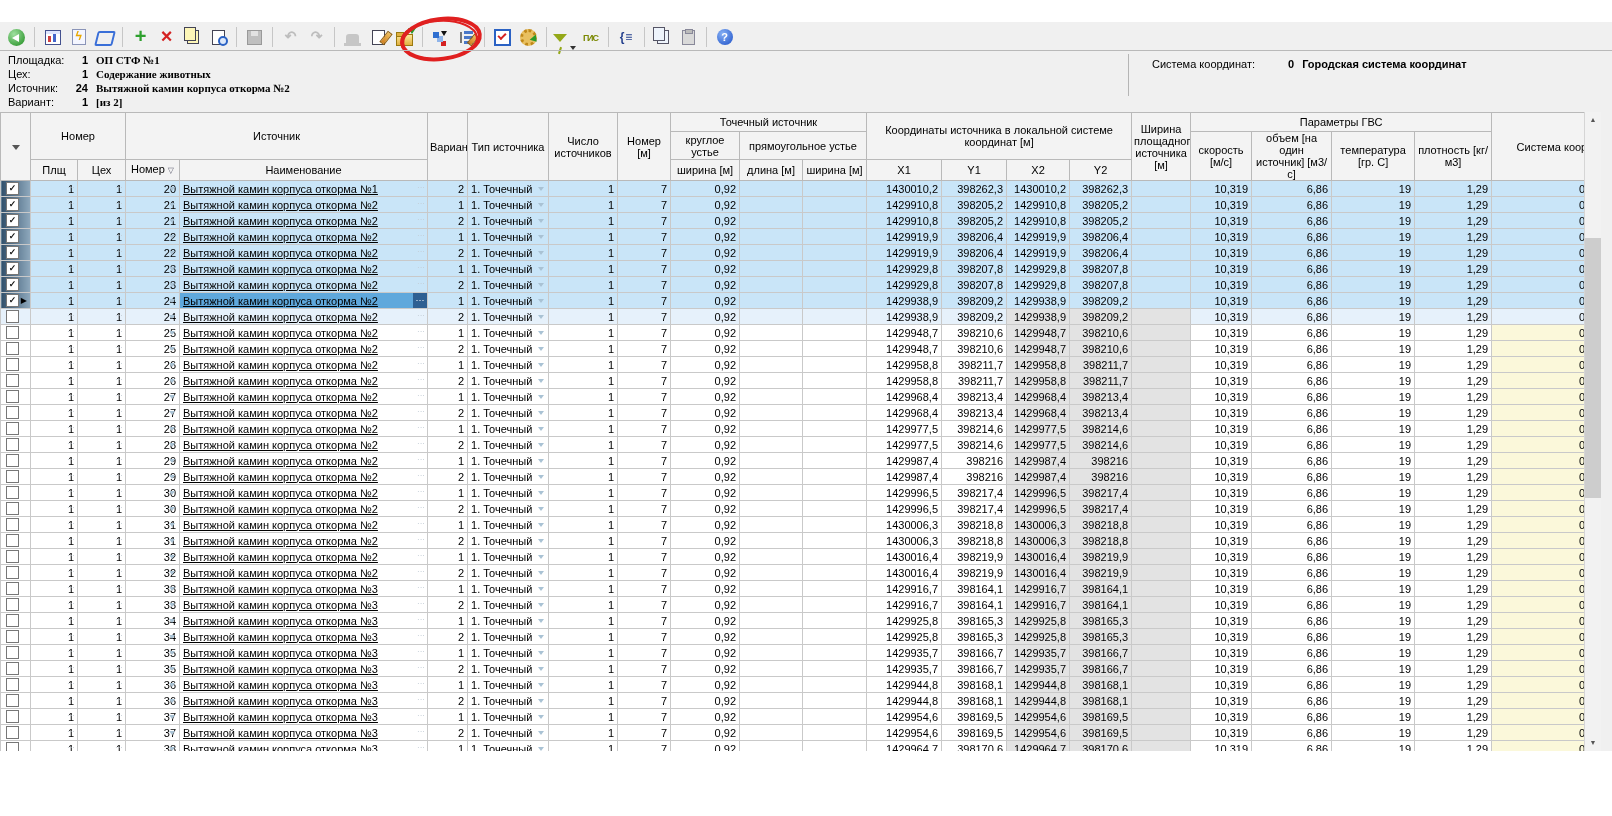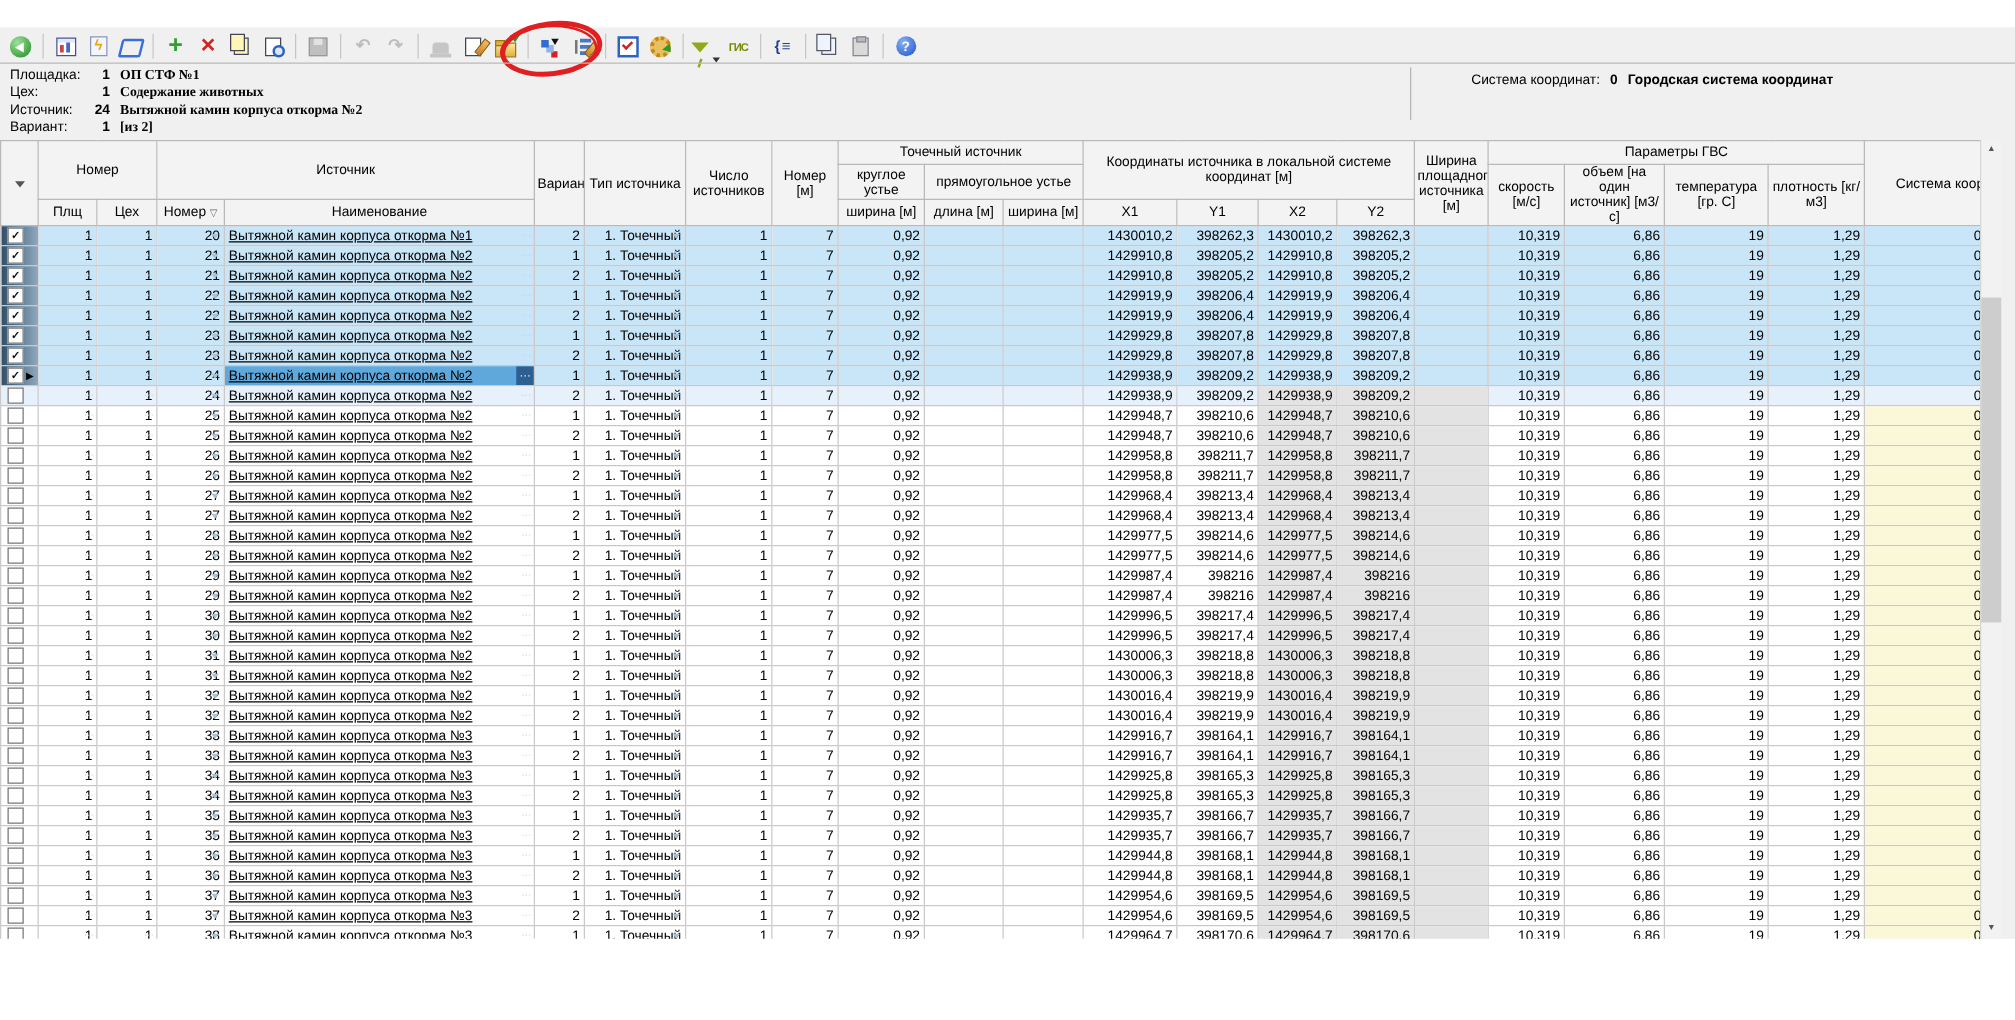--- a/index.html
+++ b/index.html
@@ -71,21 +71,21 @@
   .i-help::before{content:"?";color:#fff;font-weight:bold;font-size:11px;line-height:16px;}
   .redmark{position:absolute;left:398px;top:12px;width:86px;height:52px;pointer-events:none;}
   .tb-line{position:absolute;left:0;top:50px;width:1612px;height:1px;background:#b9b9b9;}
   
   .infopanel{position:absolute;left:8px;top:53px;font-size:11px;}
   .irow{display:flex;height:14px;align-items:center;}
   .ilbl{width:58px;}
   .inum{display:inline-block;width:22px;text-align:right;font-weight:bold;}
   .itxt{margin-left:8px;font-weight:bold;font-family:Liberation Serif, serif;}
   .info-divider{position:absolute;left:1128px;top:54px;width:1px;height:42px;background:#b5b5b5;}
-  .coordsys{position:absolute;left:1152px;top:58px;font-size:11px;display:flex;align-items:center;text-align:right;}
+  .coordsys{position:absolute;left:1152px;top:58px;font-size:11px;display:flex;align-items:center;}
   .cs-lbl{width:128px;}
   .cs-num{font-weight:bold;margin-left:8px;}
   .cs-txt{font-weight:bold;margin-left:8px;}
   
   .gridwrap{position:absolute;left:0;top:112px;width:1584px;height:639px;overflow:hidden;background:#fff;}
   table.grid{border-collapse:collapse;table-layout:fixed;width:1641px;font-size:11px;}
   table.grid th{border:1px solid #b9b9b9;background:#f3f3f3;font-weight:normal;font-size:11px;line-height:12px;padding:0 2px;text-align:center;overflow:hidden;white-space:normal;}
   table.grid thead tr:nth-child(1) th{height:18px;}
   table.grid thead tr:nth-child(2) th{height:18px;}
   table.grid thead tr:nth-child(3) th{height:17px;}
@@ -103,21 +103,21 @@
   .cb{width:11px;height:11px;background:#fff;border:1px solid #777;display:inline-flex;align-items:center;justify-content:center;font-size:9px;font-weight:bold;color:#111;line-height:9px;}
   .marker{font-size:8px;color:#000;line-height:10px;}
   td.tnum{text-align:right;padding-right:16px;}
   td.dots::after{content:"···";position:absolute;right:2px;top:2px;font-size:8px;color:#a5bccc;letter-spacing:0;}
   tr.rw td.dots::after{color:#c2cdd6;}
   td.chev::after{content:"";position:absolute;right:4px;top:6px;border:3px solid transparent;border-top:4px solid #a9c2d4;}
   td.nm{text-align:left;padding-right:16px;text-decoration:underline;}
   td.cur{background:#5fa8dc;}
   .editbtn{position:absolute;right:0;top:0;width:14px;height:15px;background:#2d5f92;color:#fff;font-size:9px;text-align:center;line-height:14px;letter-spacing:0;}
   td.r{text-align:right;padding-right:4px;}
-  td.tp{text-align:right;padding-right:14px;}
+  td.tp{text-align:left;padding-right:14px;}
   .sysval{display:inline-block;padding-left:84px;white-space:nowrap;}
   .hsort::after{content:"▽";font-size:8px;color:#667;margin-left:3px;}
   .hsel::before{content:"";display:inline-block;border:4px solid transparent;border-top:5px solid #555;margin-top:8px;}
   
   .vscroll{position:absolute;left:1584px;top:112px;width:16px;height:639px;background:#f2f2f2;border-left:1px solid #d5d5d5;}
   .varrow{position:absolute;left:0;width:16px;height:16px;color:#555;font-size:7px;text-align:center;line-height:16px;}
   .va-up{top:0;}
   .va-down{bottom:0;}
   .vthumb{position:absolute;left:0;top:126px;width:16px;height:260px;background:#cdcdcd;}
 </style>

